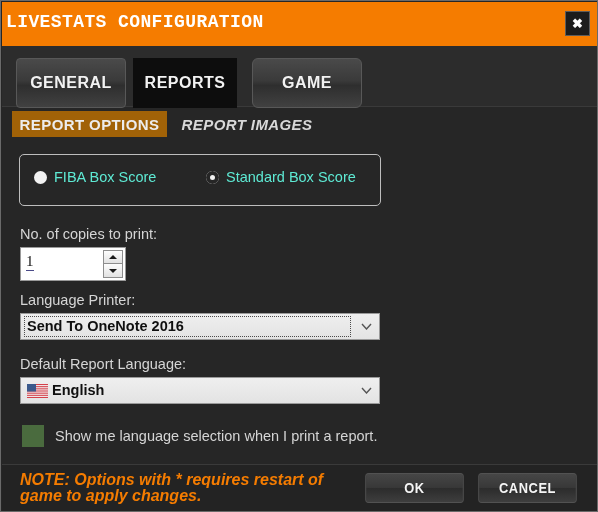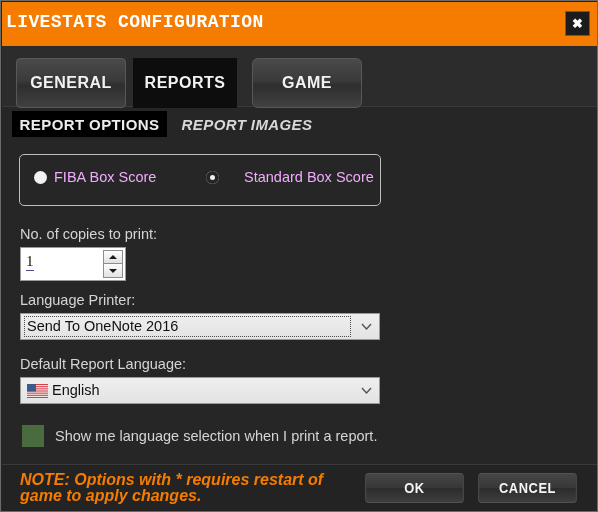--- a/index.html
+++ b/index.html
@@ -121,21 +121,21 @@
     display: flex;
     align-items: center;
     justify-content: center;
     font-size: 15px;
     font-weight: bold;
     letter-spacing: 0.4px;
     color: #d8d8d8;
     cursor: pointer;
   }
   .subtab.active {
-    background: #000000;
+    background: #a16207;
     color: #ededed;
   }
   #subtab-options { left: 10px;  width: 155px; }
   #subtab-images  { left: 175px; width: 140px; font-style: italic; }
 
   
   .content {
     position: absolute;
     left: 1px;
     top: 138px;
@@ -173,36 +173,36 @@
     height: 24px;
   }
   .radio-option {
     position: absolute;
     top: 0;
     display: flex;
     align-items: center;
     cursor: pointer;
   }
   #radio-fiba     { left: 14px; }
-  #radio-standard { left: 186px; gap: 18px; }
+  #radio-standard { left: 186px; }
   .radio-mark {
     width: 13px;
     height: 13px;
     border-radius: 50%;
     background: #f2f2f2;
     flex: 0 0 auto;
   }
   .radio-mark.ring {
     background: #f2f2f2;
     box-shadow: inset 0 0 0 4px #262626;
   }
   .radio-label {
     margin-left: 7px;
     font-size: 14.5px;
-    color: #f0abfc;
+    color: #5eead4;
     white-space: nowrap;
     text-align: right;
   }
 
   
   .field-label {
     position: absolute;
     font-size: 14.5px;
     color: #d5d5d5;
     white-space: nowrap;
@@ -268,20 +268,21 @@
   
   .combo {
     position: absolute;
     left: 18px;
     width: 360px;
     height: 27px;
     background: linear-gradient(180deg, #efefef 0%, #e3e3e3 100%);
     border: 1px solid #9a9a9a;
     box-sizing: border-box;
     cursor: pointer;
+    font-weight: bold;
   }
   #combo-printer  { top: 174px; }
   #combo-language { top: 238px; }
   .combo-text {
     position: absolute;
     left: 5px;
     top: 3px;
     right: 28px;
     font-size: 14.5px;
     color: #101010;

